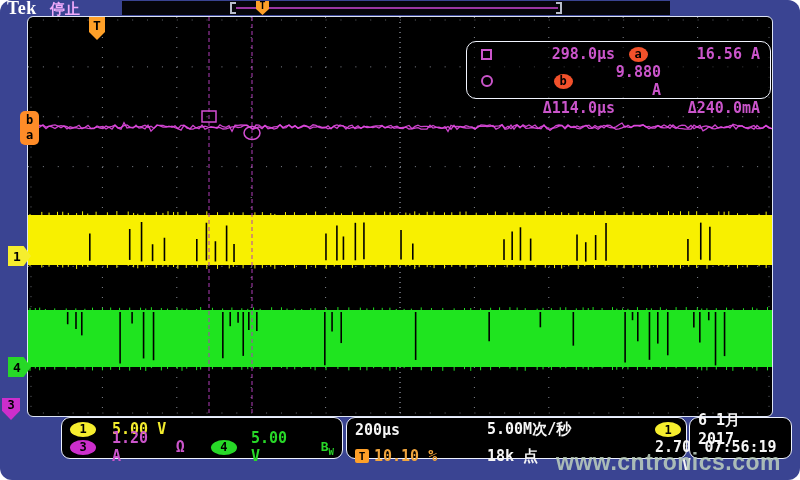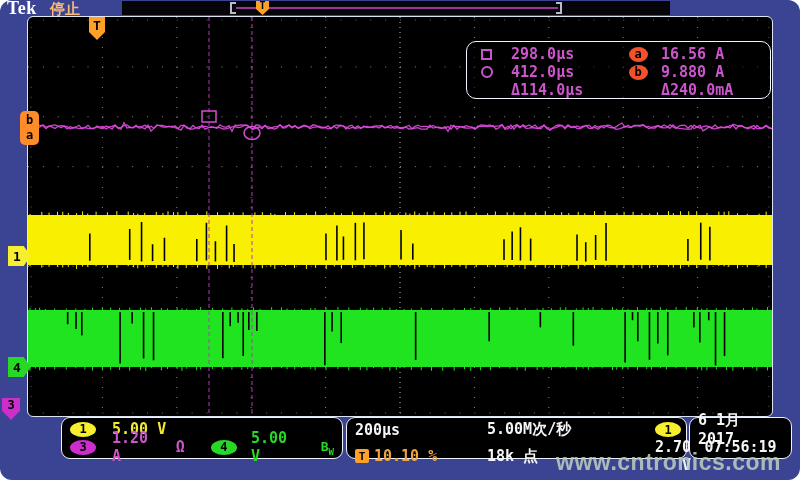--- a/index.html
+++ b/index.html
@@ -1,21 +1,21 @@
 <!DOCTYPE html>
 <html><head>
 <meta charset="utf-8">
 <style>
   * { margin:0; padding:0; box-sizing:border-box; }
   body { font-family:"Liberation Sans", sans-serif; }
   .frame { position:relative; width:800px; height:480px; background:#3a4492; overflow:hidden;border-radius:12px; }
 
   
   .brand { position:absolute; left:7px; top:-2px; color:#fff; font:bold 18px "Liberation Serif", serif; letter-spacing:0.5px; }
-  .status-text { position:absolute; left:50px; top:0px; color:#fdba74; font:bold 15px "DejaVu Sans", sans-serif; }
+  .status-text { position:absolute; left:50px; top:0px; color:#f0abfc; font:bold 15px "DejaVu Sans", sans-serif; }
   .record-bar { position:absolute; left:122px; top:1px; width:548px; height:14px; background:#05050a; }
   .rb-line { position:absolute; left:114px; top:6px; width:322px; height:2px; background:#9a35a0; }
   .rb-brk { position:absolute; top:1px; width:6px; height:12px; }
   .rb-brk.l { left:108px; border-left:2px solid #b9bdcb; border-top:2px solid #b9bdcb; border-bottom:2px solid #b9bdcb; }
   .rb-brk.r { left:434px; border-right:2px solid #b9bdcb; border-top:2px solid #b9bdcb; border-bottom:2px solid #b9bdcb; }
   .rb-tpin { position:absolute; left:134px; top:0px; width:13px; height:14px; background:#ffa028;
              clip-path:polygon(0 0,100% 0,100% 58%,50% 100%,0 58%);
              color:#000; font:bold 10px "DejaVu Sans Mono", monospace; text-align:center; line-height:10px; }
 
   
@@ -35,21 +35,21 @@
   .ch3-tag { position:absolute; left:2px; top:398px; width:18px; height:22px; background:#cc2ecc;
              clip-path:polygon(0 0,100% 0,100% 58%,50% 100%,0 58%); color:#000;
              font:bold 12px "DejaVu Sans Mono", monospace; text-align:center; line-height:14px; z-index:6; }
 
   
   .meas-box { position:absolute; left:438px; top:24px; width:305px; height:58px; background:rgba(0,0,0,0.55);
               border:1px solid #f2f5ff; border-radius:10px; padding:3px 10px 3px 14px;
               display:grid; grid-template-rows:1fr 1fr 1fr; z-index:5; }
   .meas-row { display:grid; grid-template-columns:30px 104px 46px 1fr; align-items:center;
               color:#cb55cb; font:bold 15px "DejaVu Sans Mono", monospace; }
-  .meas-time, .meas-val { }
+  .meas-time, .meas-val { text-align:right; }
   .glyph-square { width:11px; height:11px; border:2px solid #cb55cb; display:inline-block; }
   .glyph-circle { width:12px; height:12px; border:2px solid #cb55cb; border-radius:50%; display:inline-block; }
   .ab-chip { width:19px; height:15px; background:#f2512b; border-radius:50%; color:#000;
              font:bold 12px "DejaVu Sans Mono", monospace; display:flex; align-items:center; justify-content:center;
              justify-self:center; }
 
   
   .sbox { position:absolute; top:417px; height:42px; background:#000; border:1px solid #eef2ff;
           border-radius:9px; padding:2px 8px; display:flex; flex-direction:column; justify-content:space-around; z-index:4; }
   .box-ch { left:61px; width:282px; }
@@ -549,21 +549,20 @@
 
     <div class="meas-box">
       <div class="meas-row">
         <span class="glyph-square"></span>
         <span class="meas-time">298.0µs</span>
         <span class="ab-chip">a</span>
         <span class="meas-val">16.56 A</span>
       </div>
       <div class="meas-row">
         <span class="glyph-circle"></span>
-        <span class="meas-time">412.0µs</span>
         <span class="ab-chip">b</span>
         <span class="meas-val">9.880 A</span>
       </div>
       <div class="meas-row">
         <span></span>
         <span class="meas-time">Δ114.0µs</span>
         <span></span>
         <span class="meas-val">Δ240.0mA</span>
       </div>
     </div>

